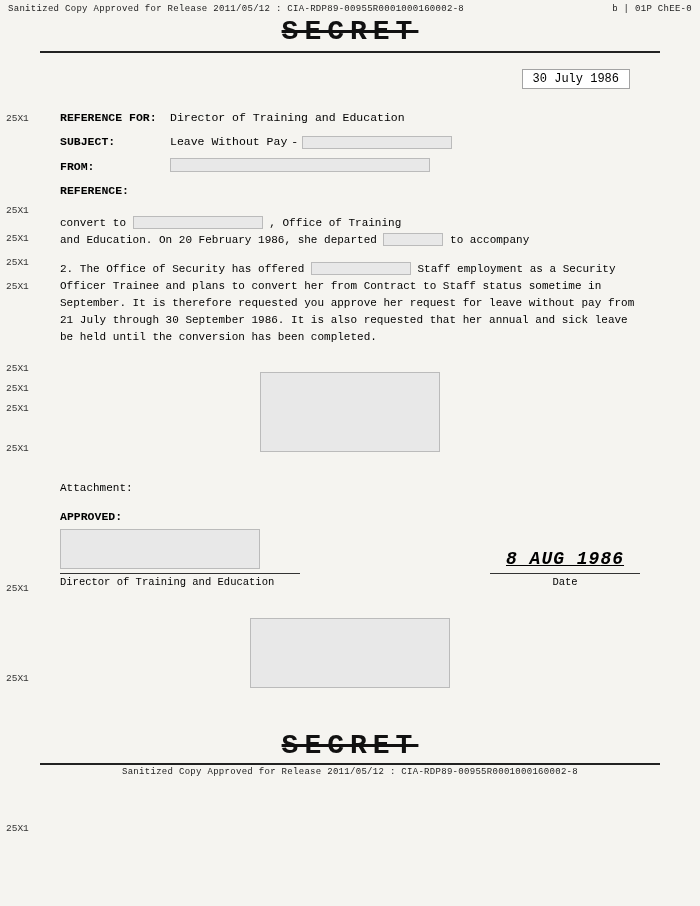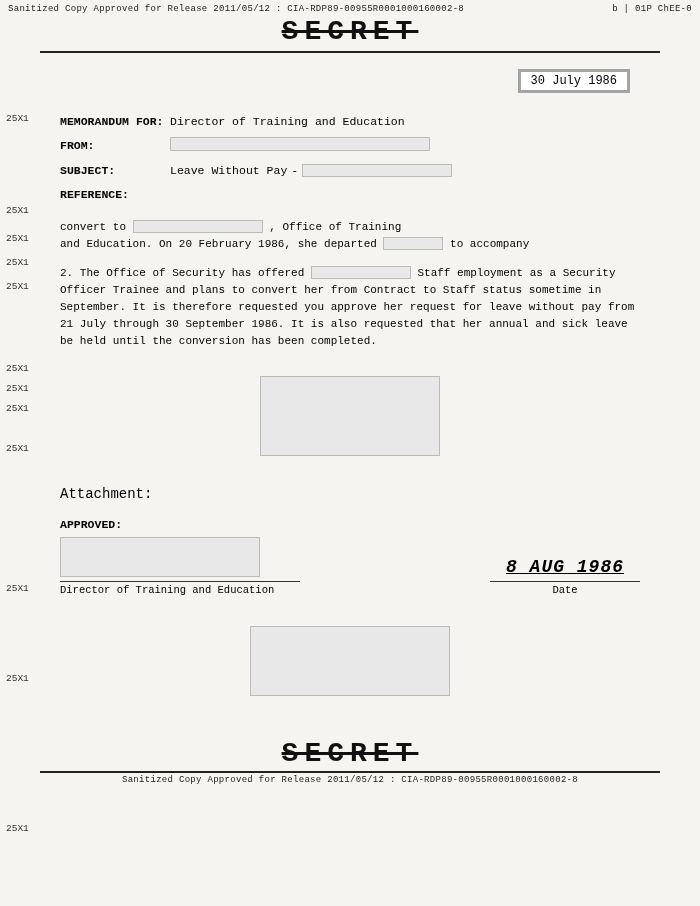--- a/index.html
+++ b/index.html
@@ -72,21 +72,21 @@
     .date-line {
       text-align: right;
       font-size: 12px;
       margin-bottom: 20px;
       margin-top: 8px;
       padding-right: 10px;
     }
 
     .date-box {
       display: inline-block;
-      border: 3px solid #a3a3a3;
+      border: 1px solid #a3a3a3;
       padding: 2px 10px;
       min-width: 100px;
       text-align: right;
       font-size: 12px;
       background: #fff;
     }
 
     .memo-section {
       margin-top: 10px;
       font-size: 11.5px;
@@ -135,21 +135,21 @@
       margin-bottom: 12px;
       font-size: 11px;
       line-height: 1.55;
     }
 
     .sig-block {
       margin-top: 20px;
     }
 
     .attachment-line {
-      font-size: 14px;
+      font-size: 11px;
       margin-bottom: 4px;
     }
 
     .approved-section {
       margin-top: 16px;
     }
 
     .approved-label {
       font-weight: bold;
       font-size: 11.5px;
@@ -305,36 +305,36 @@
     <span class="margin-label" style="top: 770px;">25X1</span>
 
     <div class="date-line">
       <div class="date-box">
         <span>30 July 1986</span>
       </div>
     </div>
 
     <div class="memo-section">
       <div class="memo-row">
-        <span class="memo-label">MEMORANDUM FOR:</span>
+        <span class="memo-label">REFERENCE FOR:</span>
         <span class="memo-value">Director of Training and Education</span>
-      </div>
-
-      <div class="memo-row">
-        <span class="memo-label">FROM:</span>
-        <span class="from-redact"></span>
       </div>
 
       <div class="memo-row">
         <span class="memo-label">SUBJECT:</span>
         <div class="subject-value">
           <span>Leave Without Pay</span>
           <span>-</span>
           <span class="inline-redact" style="width:150px;"></span>
         </div>
+      </div>
+
+      <div class="memo-row">
+        <span class="memo-label">FROM:</span>
+        <span class="from-redact"></span>
       </div>
 
       <div class="memo-row">
         <span class="memo-label">REFERENCE:</span>
       </div>
     </div>
 
     <div class="body-text">
 
       <div class="para">

